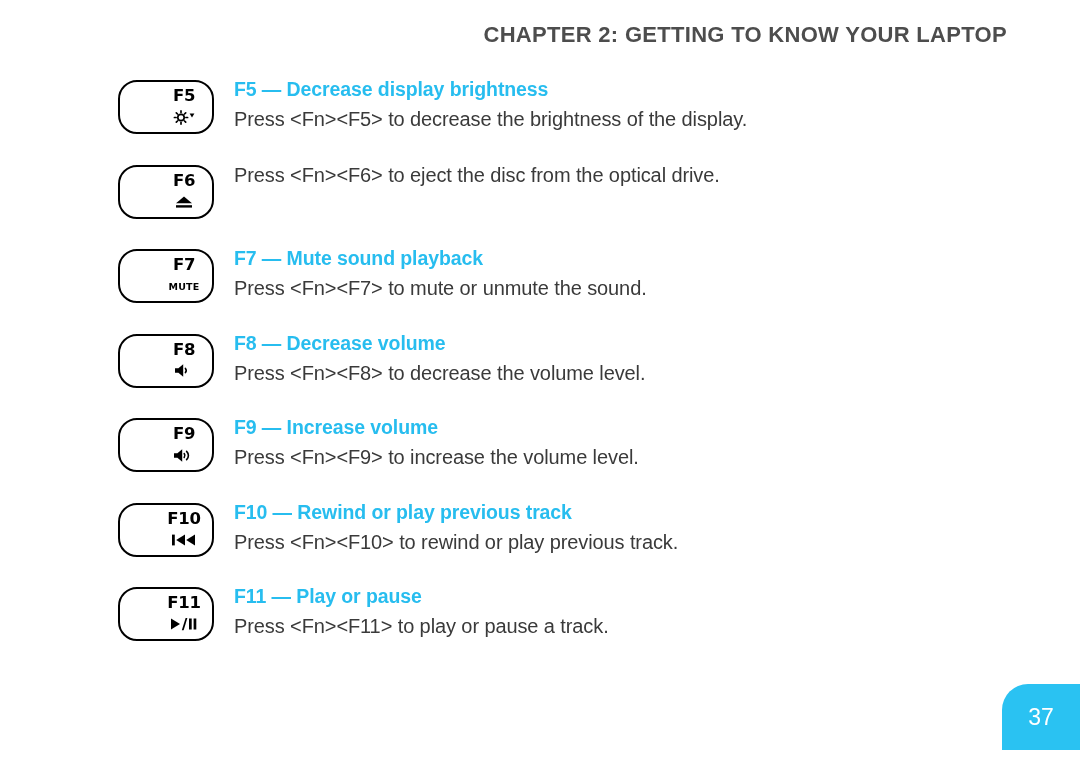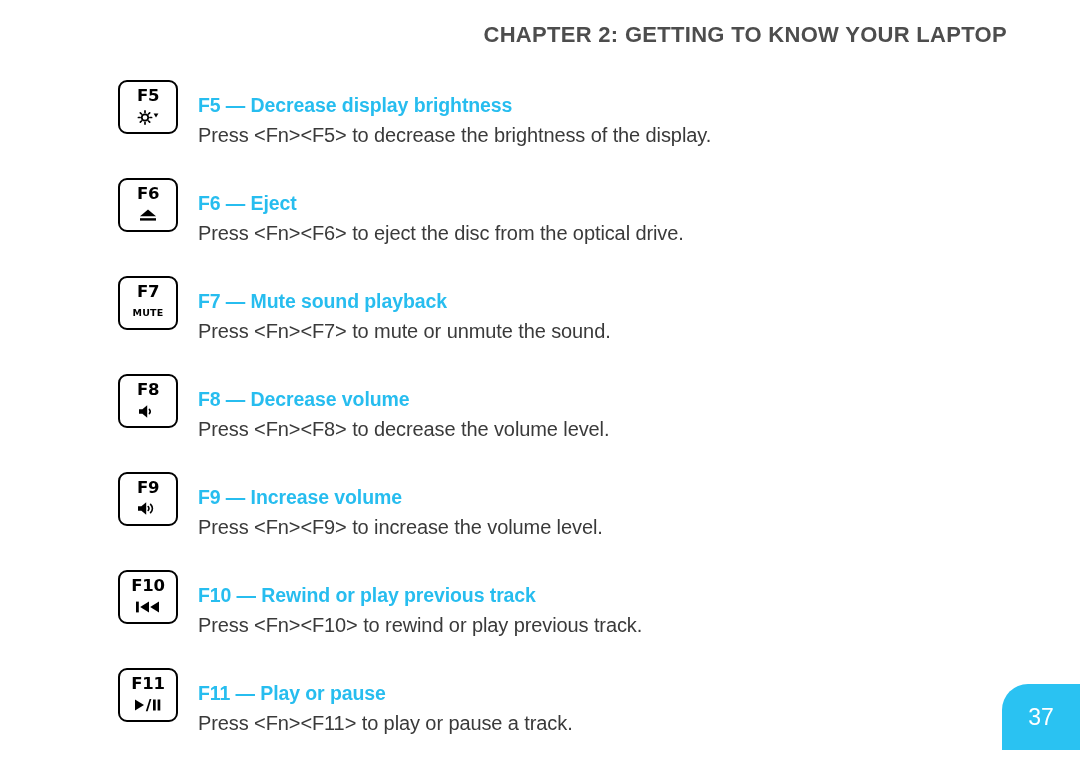--- a/index.html
+++ b/index.html
@@ -43,29 +43,30 @@
     margin-bottom: 28.5px;
   }
   .entry:last-child { margin-bottom: 0; }
 
   
   .keycap {
     flex: 0 0 auto;
     width: 56px;
     height: 50px;
     border: 2.6px solid #000000;
-    border-radius: 9px;
+    border-radius: 19px;
     margin-top: 2px;
     margin-right: 20px;
     display: flex;
     flex-direction: column;
     align-items: center;
     justify-content: center;
     box-sizing: content-box;
     background: #ffffff;
+    padding-left: 36px;
   }
   .keycap-label {
     font-family: "DejaVu Sans", sans-serif;
     font-size: 16.5px;
     font-weight: bold;
     color: #000000;
     line-height: 1;
     letter-spacing: -0.3px;
   }
   .keycap-glyph {
@@ -88,21 +89,21 @@
   
   .entry-text {
     flex: 1 1 auto;
     padding-top: 0px;
   }
   .entry-title {
     color: #27BDEF;
     font-size: 19.5px;
     font-weight: bold;
     line-height: 1.15;
-    margin: 16px 0 7px 0;
+    margin: 0 0 7px 0;
     letter-spacing: -0.1px;
   }
   .entry-desc {
     color: #3a3a3a;
     font-size: 20px;
     font-weight: normal;
     line-height: 1.2;
     margin: 0;
     letter-spacing: -0.1px;
   }
@@ -161,21 +162,20 @@
     <div class="keycap">
       <span class="keycap-label">F6</span>
       <span class="keycap-glyph">
         <svg width="20" height="14" viewBox="0 0 20 14" aria-hidden="true">
           <polygon points="10,1.5 18,8.2 2,8.2" fill="#000"></polygon>
           <rect x="2" y="10.2" width="16" height="2.4" fill="#000"></rect>
         </svg>
       </span>
     </div>
     <div class="entry-text">
-      <p class="entry-title">F6 — Eject</p>
       <p class="entry-desc">Press &lt;Fn&gt;&lt;F6&gt; to eject the disc from the optical drive.</p>
     </div>
   </div>
 
   <div class="entry">
     <div class="keycap">
       <span class="keycap-label">F7</span>
       <span class="keycap-glyph text-glyph">MUTE</span>
     </div>
     <div class="entry-text">

